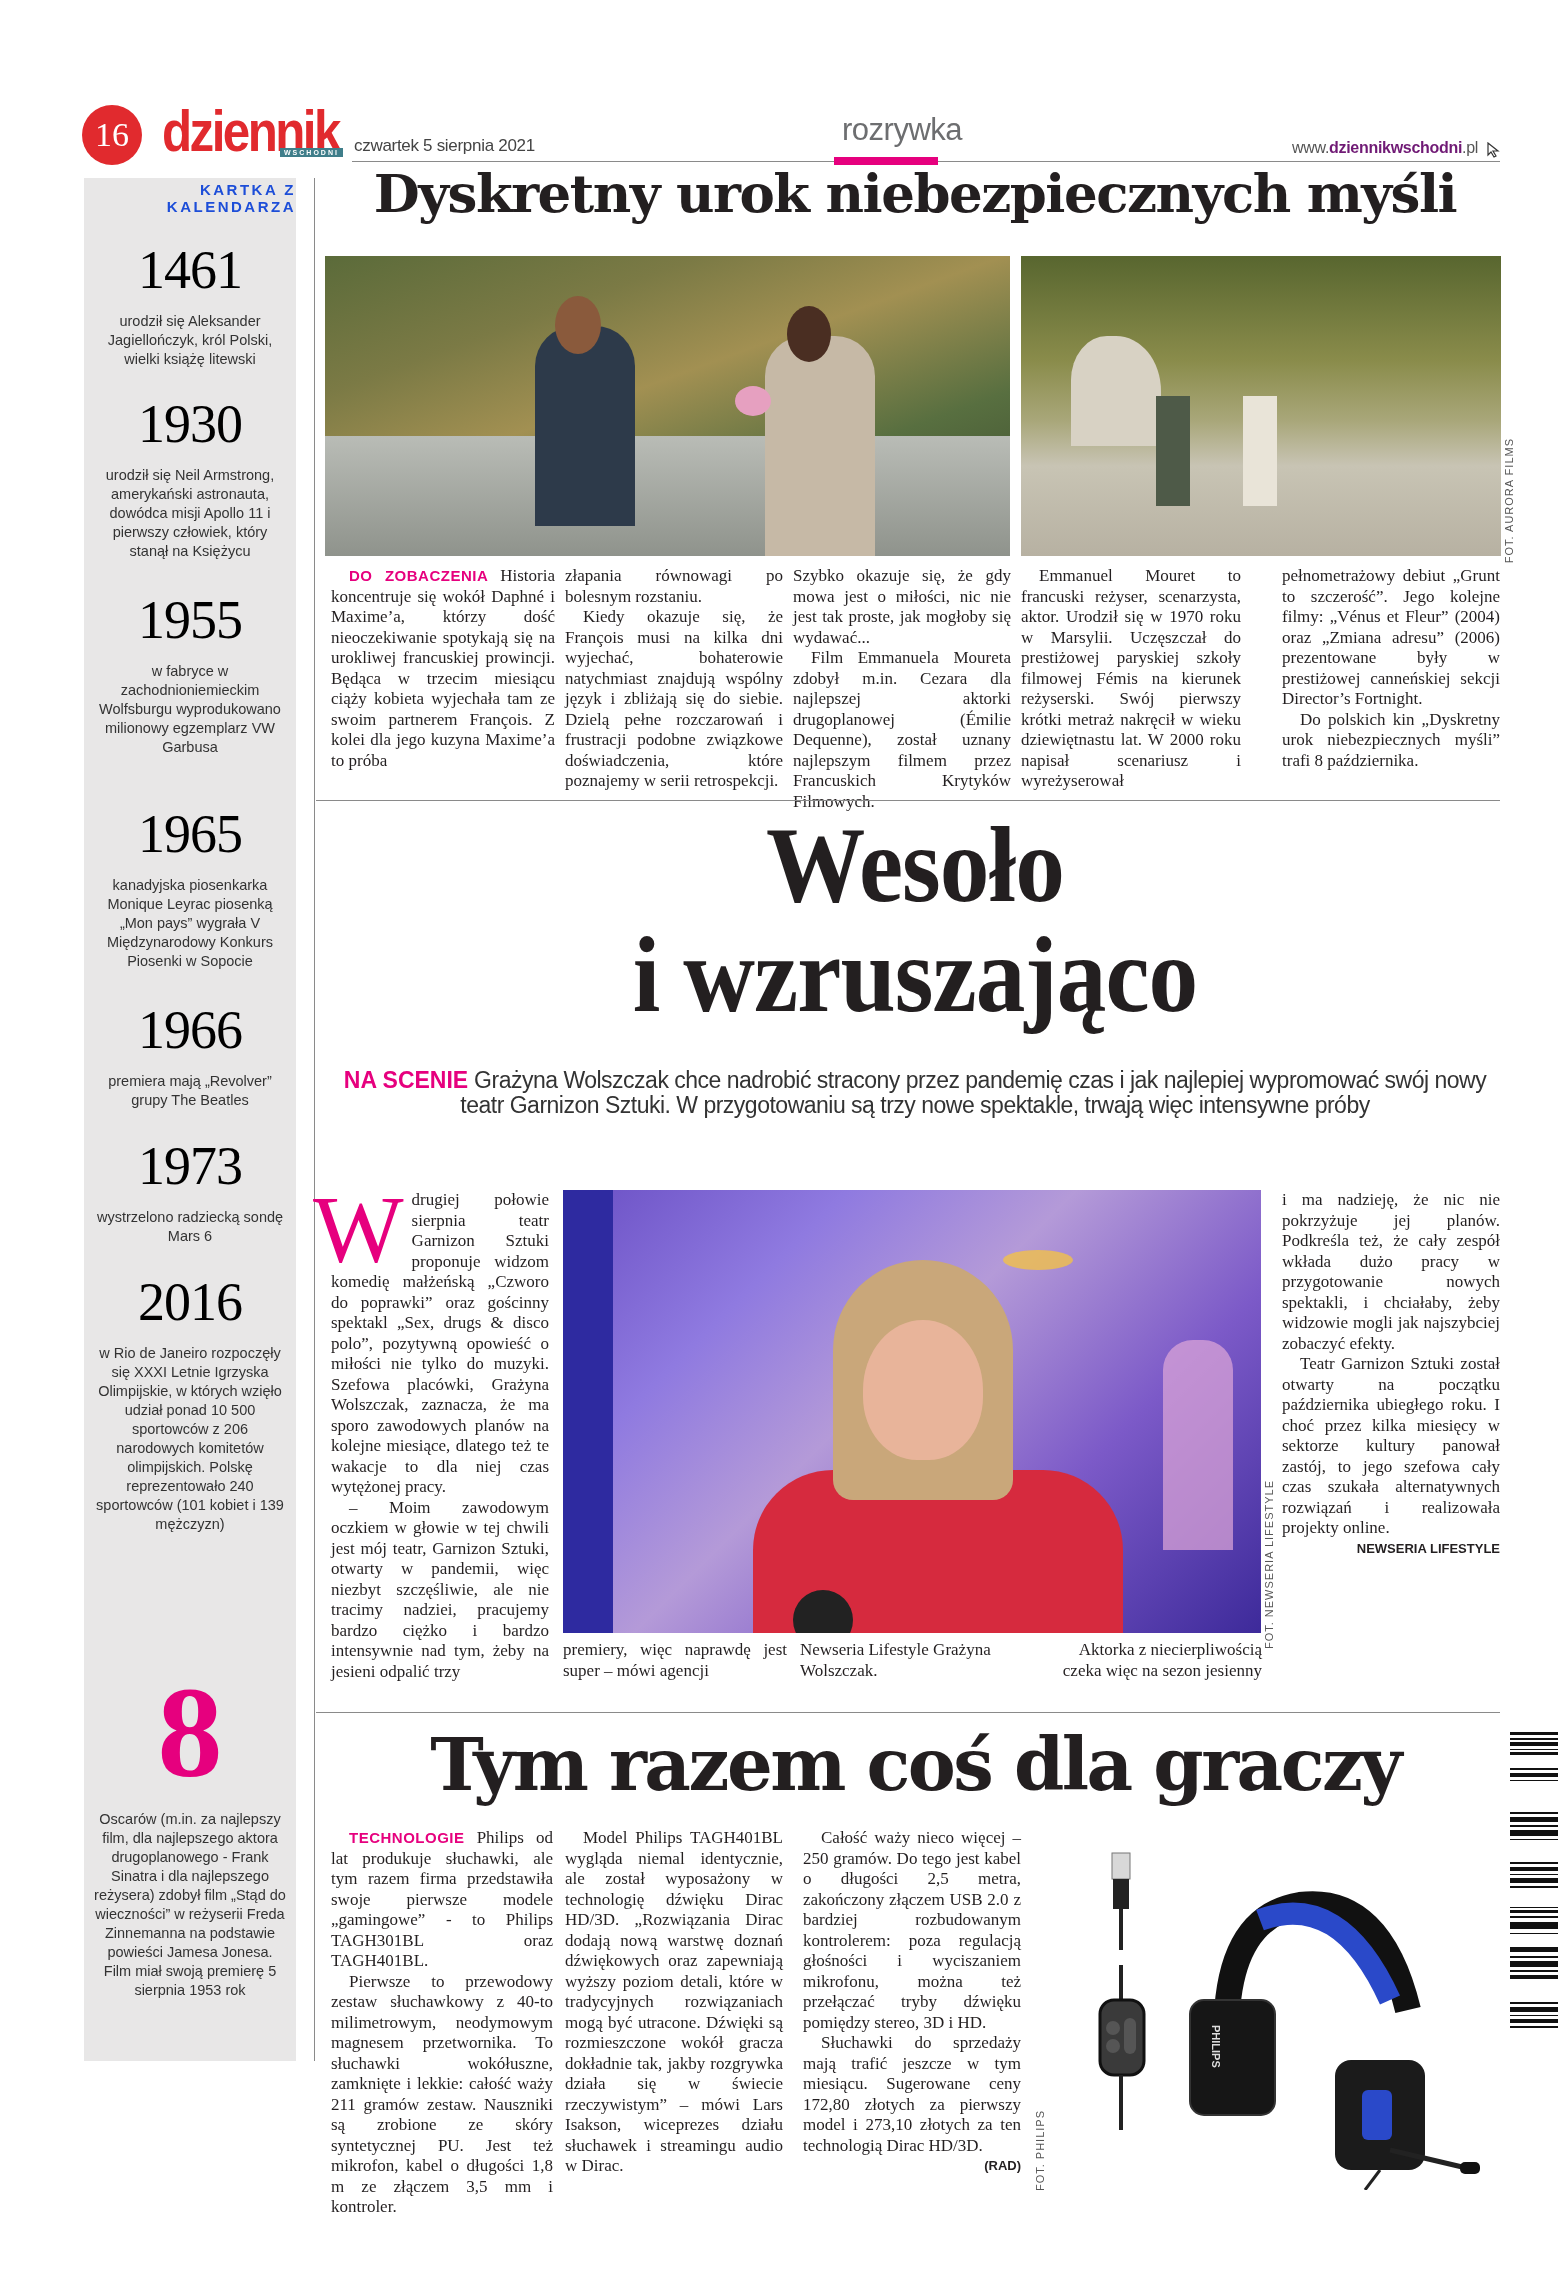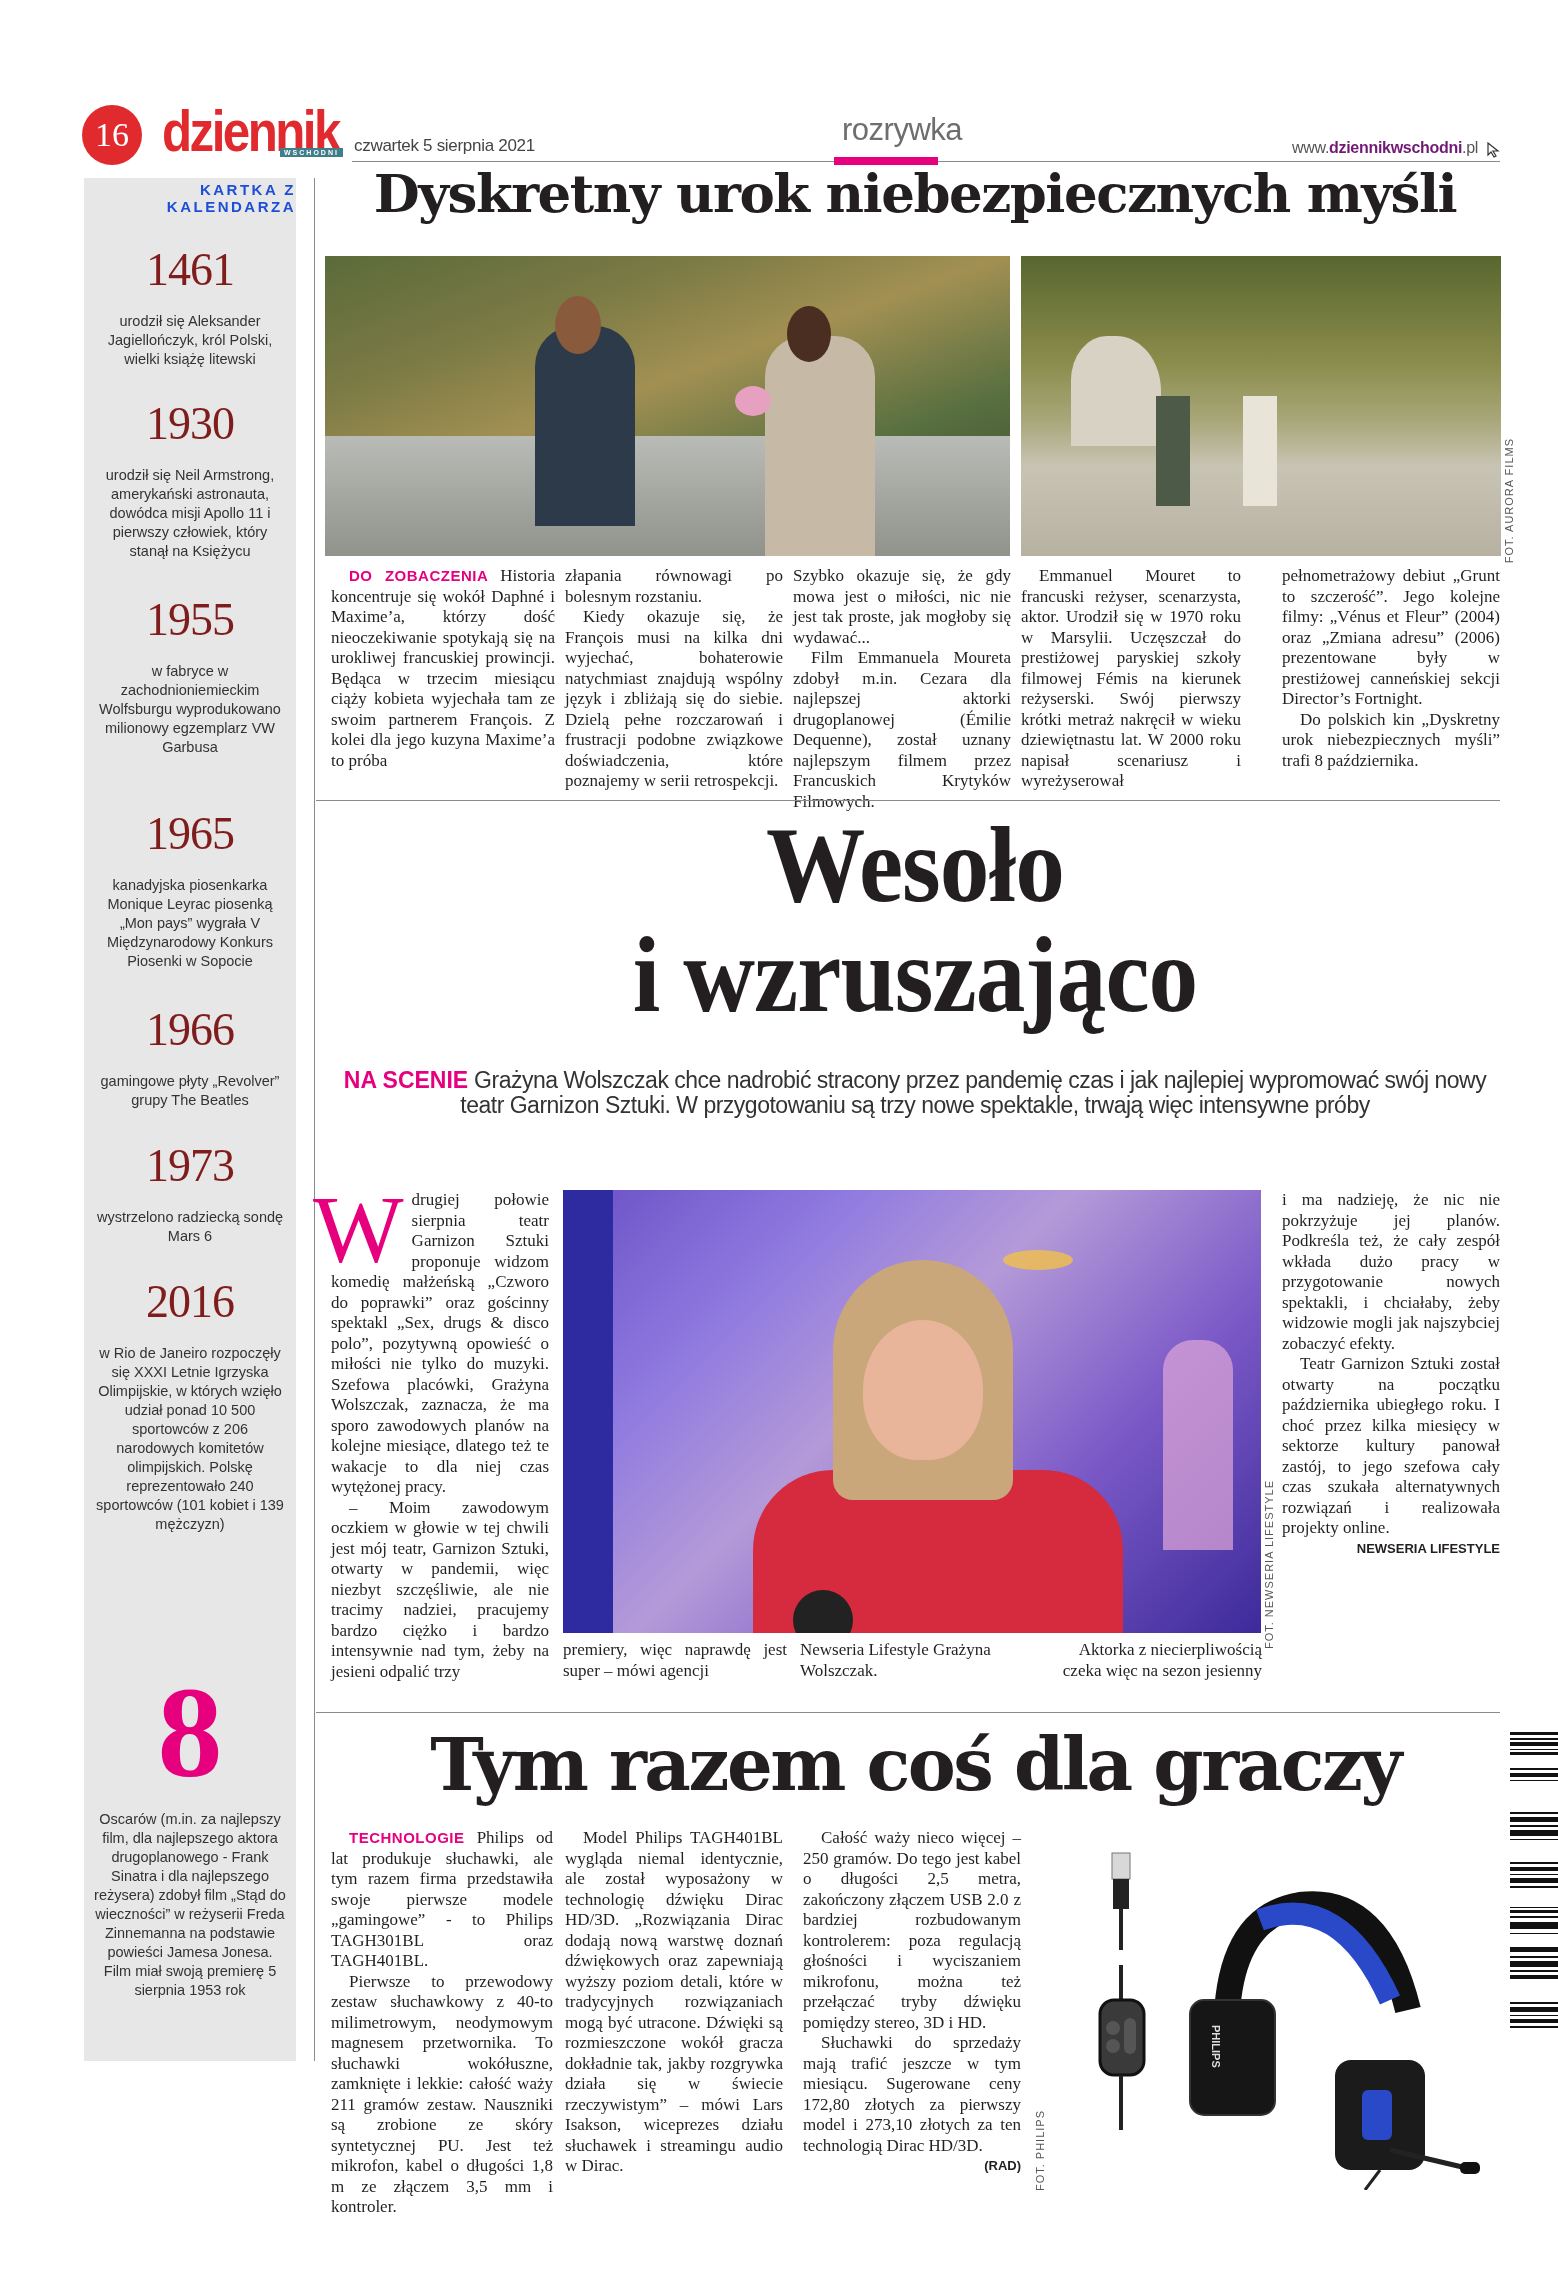--- a/index.html
+++ b/index.html
@@ -20,21 +20,21 @@
   .section-bar { left: 834px; top: 157px; width: 104px; height: 8px; background: #e6007e; }
   .website { left: 1292px; top: 139px; font-family: "Liberation Sans", sans-serif; font-size: 16px; color: #555; letter-spacing: -0.3px; }
   .website b { color: #701a75; }
   .cursor-icon { left: 1487px; top: 142px; width: 14px; height: 16px; }
 
   
   .sidebar { left: 84px; top: 178px; width: 212px; height: 1883px; background: #e8e7e7; }
   .sidebar-title { left: 84px; top: 181px; width: 212px; text-align: right; font-family: "Liberation Sans", sans-serif; font-weight: bold; font-size: 15px; letter-spacing: 2.5px; color: #1d4ed8; }
   .sidebar-rule { left: 314px; top: 178px; width: 1px; height: 1883px; background: #8a8a8a; }
   .cal-entry { position: absolute; left: 84px; width: 212px; text-align: center; }
-  .cal-year { font-family: "Liberation Serif", serif; font-size: 46px; color: #7f1d1d; line-height: 52px; letter-spacing: -1px; }
+  .cal-year { font-family: "Liberation Serif", serif; font-size: 54px; color: #000000; line-height: 52px; letter-spacing: -1px; }
   .cal-text { font-family: "Liberation Sans", sans-serif; font-size: 14.5px; color: #333; line-height: 19px; padding: 0 8px; margin-top: 16px; }
   .big-8 { font-family: "Liberation Serif", serif; font-size: 130px; color: #e6007e; line-height: 120px; font-weight: bold; }
 
   
   .h1 { left: 330px; top: 162px; width: 1170px; text-align: center; font-family: "DejaVu Serif", serif; font-weight: bold; font-size: 53px; letter-spacing: -1.5px; color: #231f20; }
   .photo { position: absolute; overflow: hidden; }
   .credit { position: absolute; font-family: "Liberation Sans", sans-serif; font-size: 11px; color: #555; letter-spacing: 1px; writing-mode: vertical-rl; transform: rotate(180deg); white-space: nowrap; }
 
   .col { position: absolute; font-family: "Liberation Serif", serif; font-size: 17px; line-height: 20.5px; text-align: justify; color: #231f20; hyphens: manual; }
   .col p { text-indent: 18px; }
@@ -87,21 +87,21 @@
 <div class="cal-entry" style="top:594px;">
   <div class="cal-year">1955</div>
   <div class="cal-text">w fabryce w zachodnioniemieckim Wolfsburgu wyprodukowano milionowy egzemplarz VW Garbusa</div>
 </div>
 <div class="cal-entry" style="top:808px;">
   <div class="cal-year">1965</div>
   <div class="cal-text">kanadyjska piosenkarka Monique Leyrac piosenką „Mon pays” wygrała V Międzynarodowy Konkurs Piosenki w Sopocie</div>
 </div>
 <div class="cal-entry" style="top:1004px;">
   <div class="cal-year">1966</div>
-  <div class="cal-text">gamingowe płyty „Revolver” grupy The Beatles</div>
+  <div class="cal-text">premiera mają „Revolver” grupy The Beatles</div>
 </div>
 <div class="cal-entry" style="top:1140px;">
   <div class="cal-year">1973</div>
   <div class="cal-text">wystrzelono radziecką sondę Mars 6</div>
 </div>
 <div class="cal-entry" style="top:1276px;">
   <div class="cal-year">2016</div>
   <div class="cal-text">w Rio de Janeiro rozpoczęły się XXXI Letnie Igrzyska Olimpijskie, w których wzięło udział ponad 10 500 sportowców z 206 narodowych komitetów olimpijskich. Polskę reprezentowało 240 sportowców (101 kobiet i 139 mężczyzn)</div>
 </div>
 <div class="cal-entry" style="top:1672px;">

